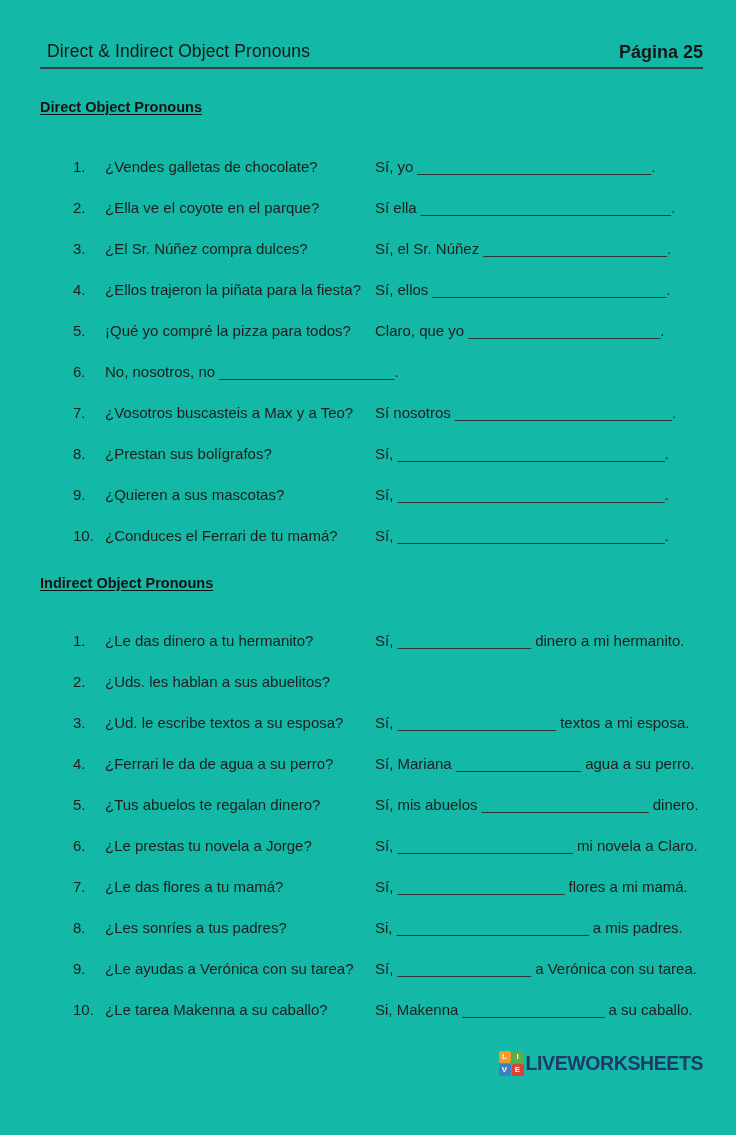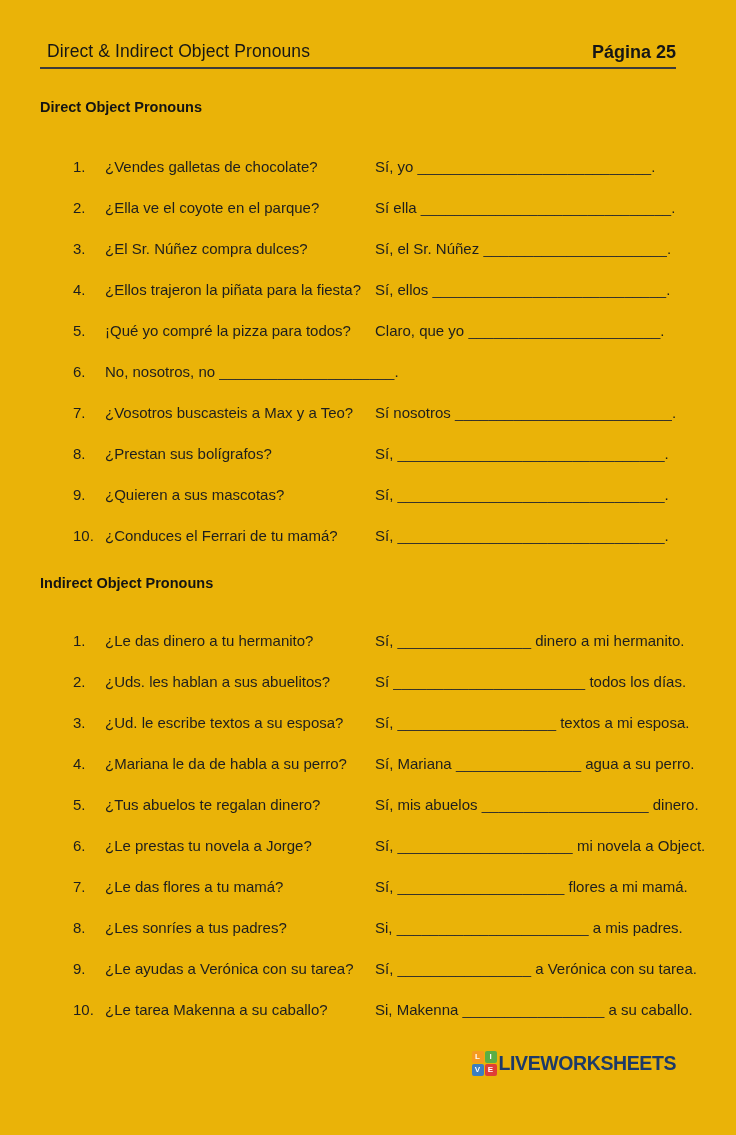--- a/index.html
+++ b/index.html
@@ -5,38 +5,39 @@
   * { margin: 0; padding: 0; box-sizing: border-box; }
   html, body { background: #ffffff; }
   body {
     width: 736px; height: 1135px;
     font-family: "Liberation Sans", sans-serif;
     color: #1e1e1e;
     overflow: hidden;
   }
   .page {
     width: 736px; height: 1135px;
-    background: #eab308;
-    padding: 42px 60px 0 40px;
+    background: #14b8a6;
+    padding: 42px 33px 0 40px;
   }
   .header {
     display: flex; justify-content: space-between; align-items: flex-end;
     border-bottom: 2px solid #3b3b3b;
     padding-bottom: 7px;
   }
   .doc-title {
     font-size: 17.5px; font-weight: 400; line-height: 18px;
     color: #161616; padding-left: 7px; letter-spacing: 0.1px;
   }
   .page-label {
     font-size: 18px; font-weight: 700; line-height: 15px; color: #161616;
   }
   .section-heading {
     margin-top: 30px;
     font-size: 14.5px; font-weight: 700; line-height: 17px;
+    text-decoration: underline;
     text-underline-offset: 2px;
     color: #141414;
   }
   .list { margin-top: 43px; }
   .list.second { margin-top: 41px; }
   .row {
     display: flex; align-items: flex-start;
     padding-left: 33px;
     margin-bottom: 24.5px;
     font-size: 15px; line-height: 16.5px;
@@ -141,45 +142,44 @@
   <div class="list second">
   <div class="row">
     <span class="num">1.</span>
     <span class="q">¿Le das dinero a tu hermanito?</span>
     <span class="a"><span class="a-pre">Sí, </span><span class="blank">________________</span><span class="a-post"> dinero a mi hermanito.</span></span>
   </div>
 
   <div class="row">
     <span class="num">2.</span>
     <span class="q">¿Uds. les hablan a sus abuelitos?</span>
-    <span class="a"><span class="a-pre">Sí </span><span class="blank">_______________________</span><span class="a-post"> todos los días.</span></span>
   </div>
 
   <div class="row">
     <span class="num">3.</span>
     <span class="q">¿Ud. le escribe textos a su esposa?</span>
     <span class="a"><span class="a-pre">Sí, </span><span class="blank">___________________</span><span class="a-post"> textos a mi esposa.</span></span>
   </div>
 
   <div class="row">
     <span class="num">4.</span>
-    <span class="q">¿Mariana le da de habla a su perro?</span>
+    <span class="q">¿Ferrari le da de agua a su perro?</span>
     <span class="a"><span class="a-pre">Sí, Mariana </span><span class="blank">_______________</span><span class="a-post"> agua a su perro.</span></span>
   </div>
 
   <div class="row">
     <span class="num">5.</span>
     <span class="q">¿Tus abuelos te regalan dinero?</span>
     <span class="a"><span class="a-pre">Sí, mis abuelos </span><span class="blank">____________________</span><span class="a-post"> dinero.</span></span>
   </div>
 
   <div class="row">
     <span class="num">6.</span>
     <span class="q">¿Le prestas tu novela a Jorge?</span>
-    <span class="a"><span class="a-pre">Sí, </span><span class="blank">_____________________</span><span class="a-post"> mi novela a Object.</span></span>
+    <span class="a"><span class="a-pre">Sí, </span><span class="blank">_____________________</span><span class="a-post"> mi novela a Claro.</span></span>
   </div>
 
   <div class="row">
     <span class="num">7.</span>
     <span class="q">¿Le das flores a tu mamá?</span>
     <span class="a"><span class="a-pre">Sí, </span><span class="blank">____________________</span><span class="a-post"> flores a mi mamá.</span></span>
   </div>
 
   <div class="row">
     <span class="num">8.</span>

